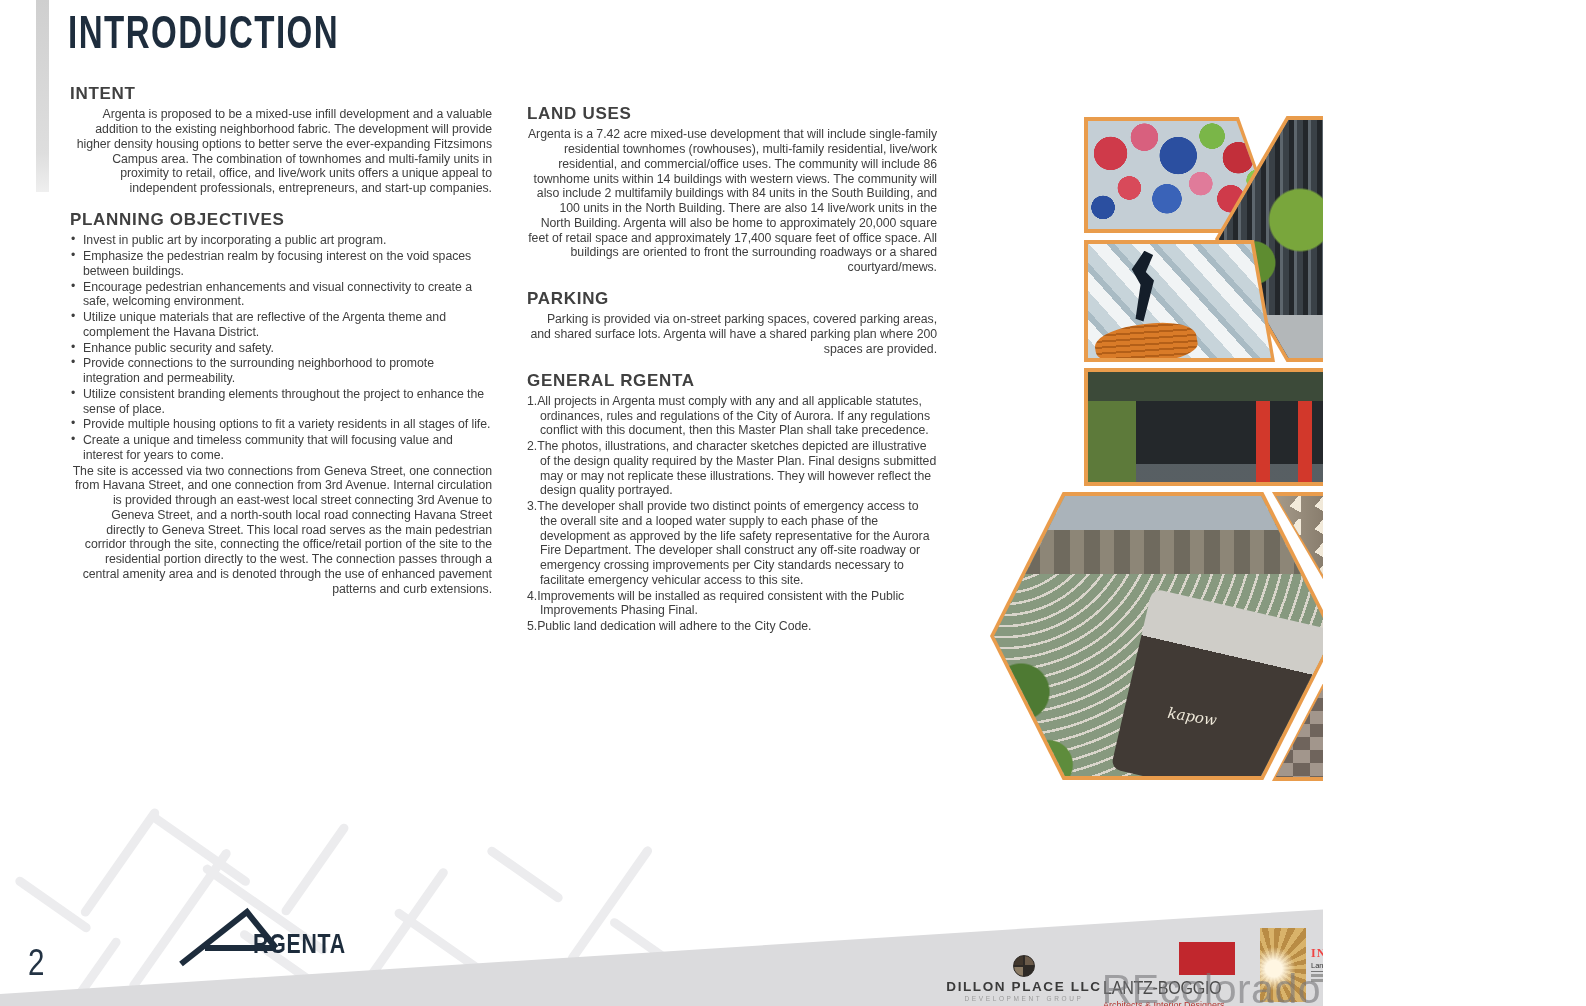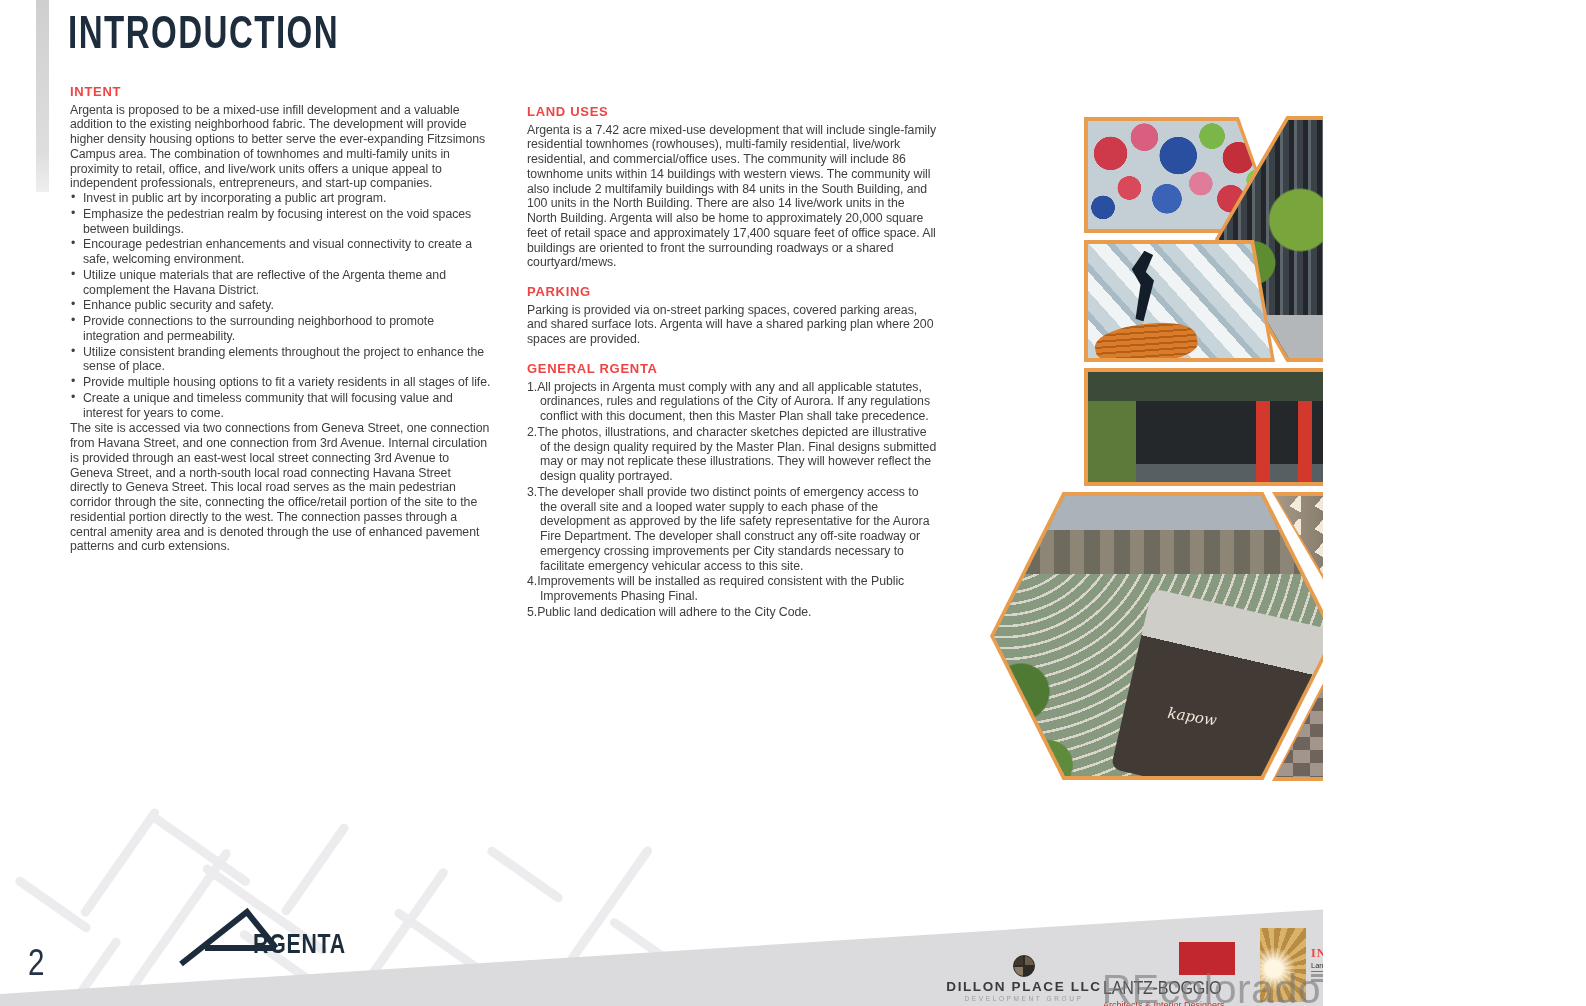--- a/index.html
+++ b/index.html
@@ -10,23 +10,23 @@
   .left-bar{position:absolute;left:36px;top:0;width:13px;height:192px;
             background:linear-gradient(#cfcfcf,#dedede 80%,#efefef);}
   .page-title{position:absolute;left:68px;top:4px;margin:0;
               font-size:46px;font-weight:700;color:#1e2d3d;letter-spacing:2px;
               transform:scaleX(.72) scaleY(1.02);transform-origin:left top;white-space:nowrap;}
 
   
   .col{position:absolute;font-size:12.3px;line-height:1.2;letter-spacing:-.05px;}
   .col1{left:70px;top:84px;width:422px;}
   .col2{left:527px;top:104px;width:410px;}
-  .sec-head{font-size:13px;font-weight:700;letter-spacing:.7px;color:#ef4444;margin:14px 0 3px 0;}
+  .sec-head{font-size:17px;font-weight:700;letter-spacing:.7px;color:#404040;margin:14px 0 3px 0;}
   .sec:first-child .sec-head{margin-top:0;}
-  .sec p{margin:0;}
+  .sec p{margin:0;text-align:right;}
   ul.bullets{margin:0;padding:0;list-style:none;}
   ul.bullets li{position:relative;padding-left:13px;margin:0 0 1px 0;}
   ul.bullets li::before{content:"\2022";position:absolute;left:1px;top:-1px;color:#3e3e3e;}
   ol.notes{margin:0;padding:0;list-style:none;counter-reset:n;}
   ol.notes li{counter-increment:n;padding-left:13px;text-indent:-13px;margin:0 0 1px 0;}
   ol.notes li::before{content:counter(n) ".";}
 
   
   .shape{position:absolute;background:#e99c4c;clip-path:var(--cp);}
   .shape .ph{position:absolute;inset:4px;clip-path:var(--cp);overflow:hidden;}
@@ -145,20 +145,21 @@
 
   <div class="left-bar"></div>
   <h1 class="page-title">INTRODUCTION</h1>
 
   <div class="col col1">
     <div class="sec">
       <div class="sec-head">INTENT</div>
       <p>Argenta is proposed to be a mixed-use infill development and a valuable addition to the existing neighborhood fabric.  The development will provide higher density housing options to better serve the ever-expanding Fitzsimons Campus area.  The combination of townhomes and multi-family units in proximity to retail, office, and live/work units offers a unique appeal to independent professionals, entrepreneurs, and start-up companies.</p>
     </div>
     <div class="sec">
+      <div class="sec-head">PLANNING OBJECTIVES</div>
       <ul class="bullets">
           <li>Invest in public art by incorporating a public art program.</li>
           <li>Emphasize the pedestrian realm by focusing interest on the void spaces between buildings.</li>
           <li>Encourage pedestrian enhancements and visual connectivity to create a safe, welcoming environment.</li>
           <li>Utilize unique materials that are reflective of the Argenta theme and complement the Havana District.</li>
           <li>Enhance public security and safety.</li>
           <li>Provide connections to the surrounding neighborhood to promote integration and permeability.</li>
           <li>Utilize consistent branding elements throughout the project to enhance the sense of place.</li>
           <li>Provide multiple housing options to fit a variety residents in all stages of life.</li>
           <li>Create a unique and timeless community that will focusing value and interest for years to come.</li>

